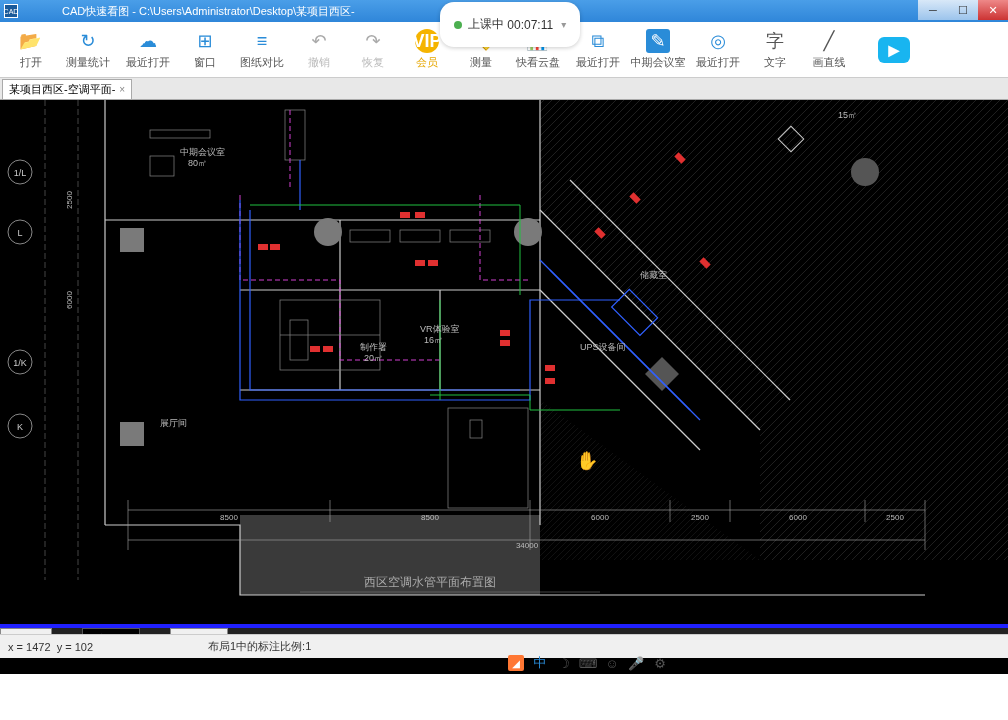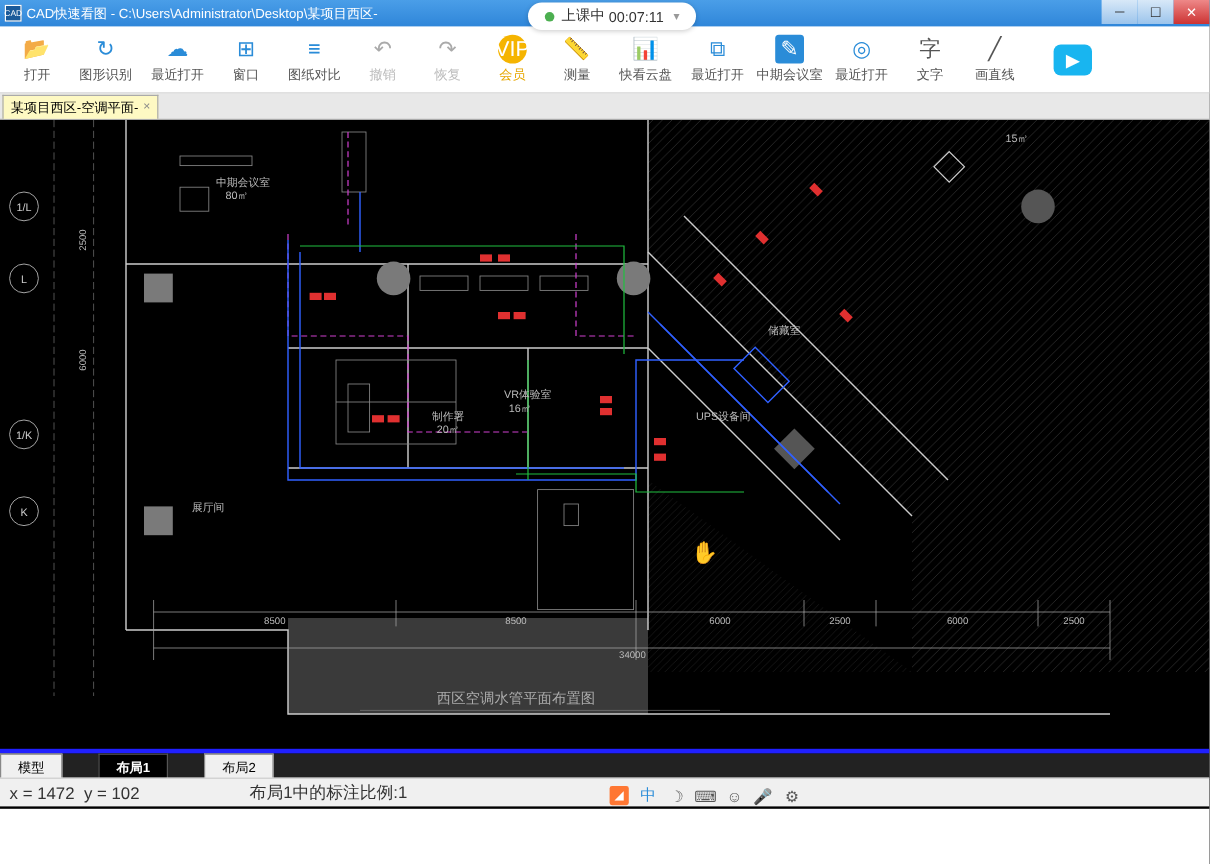--- a/index.html
+++ b/index.html
@@ -1,67 +1,67 @@
 <!DOCTYPE html>
 <html><head>
 <meta charset="utf-8">
 <style>
 * { margin: 0; padding: 0; box-sizing: border-box; font-family: "Microsoft YaHei", sans-serif; }
 body { width: 1008px; height: 720px; overflow: hidden; background: #fff; position: relative; }
 
-.titlebar { height: 22px; background: linear-gradient(#4a9ee8, #2f86d9); display: flex; align-items: center; padding: 0 4px; color: #fff; font-size: 11px; position: relative; }
+.titlebar { height: 22px; background: linear-gradient(#4a9ee8, #2f86d9); display: flex; align-items: center; padding: 0 4px; color: #fff; font-size: 11px; position: relative; gap: 40px; }
 .titlebar .app-icon { width: 14px; height: 14px; background: #1a5a9a; border: 1px solid #fff; margin-right: 4px; font-size: 7px; display: flex; align-items: center; justify-content: center; }
 .titlebar .win-controls { position: absolute; right: 0; top: 0; display: flex; }
 .titlebar .win-btn { width: 30px; height: 20px; display: flex; align-items: center; justify-content: center; font-size: 11px; }
 .win-min { background: linear-gradient(#d8e8f8, #9cc4ec); color: #333; }
 .win-max { background: linear-gradient(#d8e8f8, #9cc4ec); color: #333; }
 .win-close { background: linear-gradient(#e88, #c33); color: #fff; }
 
-.live-pill { position: absolute; left: 440px; top: 2px; background: #fff; border-radius: 14px; padding: 3px 14px; display: flex; align-items: center; font-size: 12px; color: #333; box-shadow: 0 1px 4px rgba(0,0,0,.2); z-index: 50; }
+.live-pill { position: absolute; left: 440px; top: 2px; background: #fff; border-radius: 14px; padding: 14px 14px; display: flex; align-items: center; font-size: 12px; color: #333; box-shadow: 0 1px 4px rgba(0,0,0,.2); z-index: 50; }
 .live-pill .dot { width: 8px; height: 8px; background: #4caf50; border-radius: 50%; margin-right: 6px; }
 .live-pill .chev { margin-left: 8px; color: #999; font-size: 10px; }
 
 .toolbar { height: 56px; background: #fff; border-bottom: 1px solid #ccc; display: flex; padding: 2px 4px; }
 .tool-btn { width: 54px; display: flex; flex-direction: column; align-items: center; justify-content: center; font-size: 11px; color: #555; cursor: pointer; }
 .tool-btn.wide { width: 60px; }
 .tool-btn .ico { width: 24px; height: 24px; margin-bottom: 2px; display: flex; align-items: center; justify-content: center; font-size: 18px; }
 .ico-open { color: #2a8cd8; }
 .ico-recent { color: #2a8cd8; }
 .ico-cloud { color: #2a8cd8; }
 .ico-window { color: #2a8cd8; }
 .ico-layers { color: #2a8cd8; }
 .ico-undo { color: #aaa; }
 .ico-redo { color: #aaa; }
-.ico-vip { background: #f5b400; color: #fff; border-radius: 50%; font-size: 9px; font-weight: normal; width: 26px; height: 26px; }
+.ico-vip { background: #f5b400; color: #fff; border-radius: 50%; font-size: 9px; font-weight: bold; width: 26px; height: 26px; }
 .ico-measure { color: #2a8cd8; }
 .ico-stats { color: #2a8cd8; }
 .ico-compare { color: #2a8cd8; }
 .ico-edit { color: #2a8cd8; background: #2a8cd8; border-radius: 3px; }
 .ico-recog { color: #2a8cd8; }
 .ico-text { color: #555; }
 .ico-line { color: #555; }
 .t-disabled { color: #bbb; }
 
 .doc-tab-bar { height: 22px; background: #e8e8e8; display: flex; border-bottom: 1px solid #aaa; }
-.doc-tab { background: #fef9c3; border: 1px solid #aaa; border-bottom: none; padding: 2px 6px; font-size: 11px; display: flex; align-items: center; margin: 1px 2px 0 2px; }
+.doc-tab { background: #ffffff; border: 1px solid #aaa; border-bottom: none; padding: 2px 6px; font-size: 11px; display: flex; align-items: center; margin: 1px 2px 0 2px; }
 .doc-tab .x { margin-left: 4px; color: #888; font-size: 10px; }
 
 .canvas-area { position: relative; background: #000; height: 574px; overflow: hidden; }
 .canvas-area svg { position: absolute; top: 0; left: 0; }
 
 .tencent-logo { position: absolute; right: 12px; top: 36px; color: #fff; font-size: 20px; font-weight: bold; display: flex; align-items: center; opacity: .9; z-index: 40; }
 .tencent-logo .play { width: 32px; height: 26px; background: #00aeef; border-radius: 6px; margin-right: 6px; display: flex; align-items: center; justify-content: center; color: #fff; font-size: 14px; }
 
 .blue-strip { position: absolute; left: 0; bottom: 46px; width: 100%; height: 4px; background: #2020ff; }
 
 .layout-tabs { position: absolute; left: 0; bottom: 24px; height: 22px; display: flex; background: #222; width: 100%; gap: 29px; }
 .layout-tab { padding: 3px 14px; font-size: 11px; background: #f0f0f0; border: 1px solid #888; border-bottom: none; margin-right: 1px; cursor: pointer; }
 .layout-tab.active { background: #000; color: #fff; border-color: #555; font-weight: bold; }
 
-.status-bar { position: absolute; left: 0; bottom: 2px; height: 24px; width: 100%; background: #f0f0f0; border-top: 1px solid #ccc; display: flex; align-items: center; font-size: 14px; padding: 0 8px; color: #333; }
+.status-bar { position: absolute; left: 0; bottom: 16px; height: 24px; width: 100%; background: #f0f0f0; border-top: 1px solid #ccc; display: flex; align-items: center; font-size: 11px; padding: 0 8px; color: #333; }
 .status-bar .coords { width: 200px; }
 .status-bar .scale { }
 .status-tray { position: absolute; right: 340px; bottom: 3px; display: flex; gap: 8px; align-items: center; }
 .status-tray .tray-ico { width: 16px; height: 16px; font-size: 13px; color: #555; display: flex; align-items: center; justify-content: center; }
 .tray-ico.orange { background: #ff7733; color: #fff; border-radius: 2px; font-size: 10px; }
 .tray-ico.blue { color: #2a8cd8; }
 
 .hand-cursor { position: absolute; left: 576px; top: 350px; font-size: 18px; z-index: 30; pointer-events: none; }
 </style>
 </head>
@@ -84,21 +84,21 @@
   <span class="chev">▾</span>
 </div>
 
 <div class="toolbar">
   <div class="tool-btn">
       <div class="ico ico-open">📂</div>
       <span>打开</span>
     </div>
   <div class="tool-btn wide">
       <div class="ico ico-recent">↻</div>
-      <span>图形识别</span>
+      <span>测量统计</span>
     </div>
   <div class="tool-btn wide">
       <div class="ico ico-cloud">☁</div>
       <span>最近打开</span>
     </div>
   <div class="tool-btn">
       <div class="ico ico-window">⊞</div>
       <span>窗口</span>
     </div>
   <div class="tool-btn wide">

